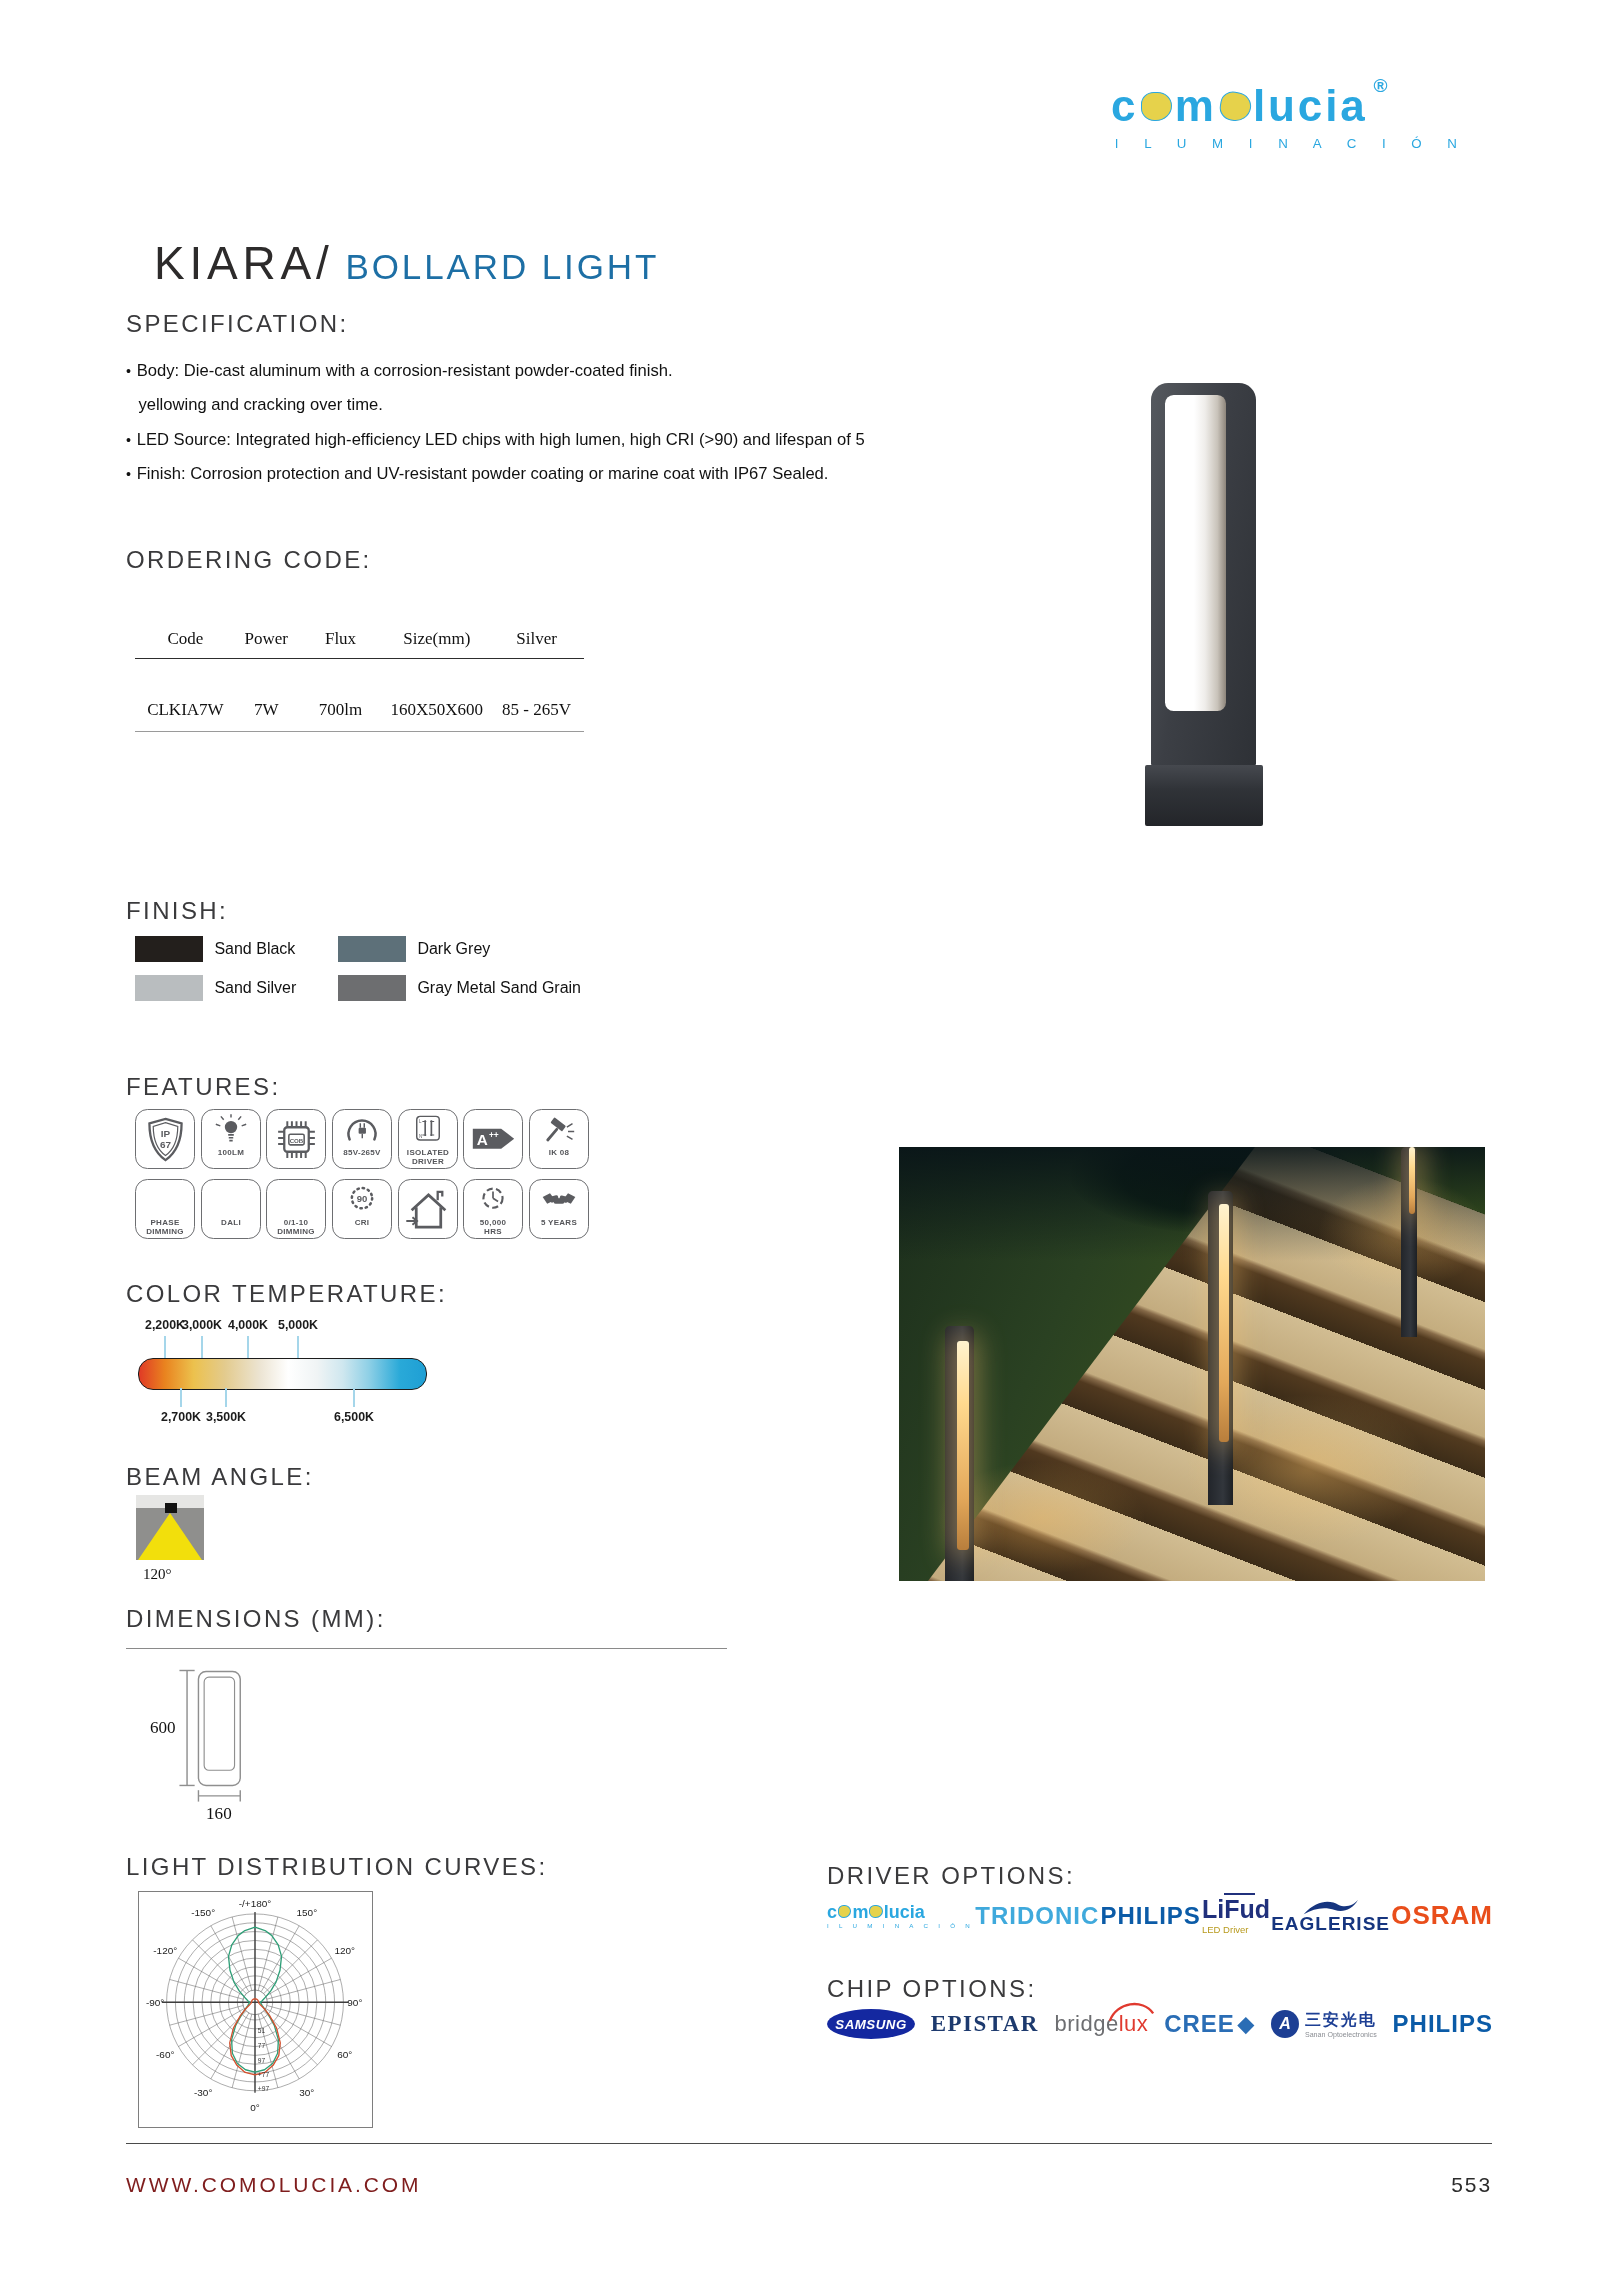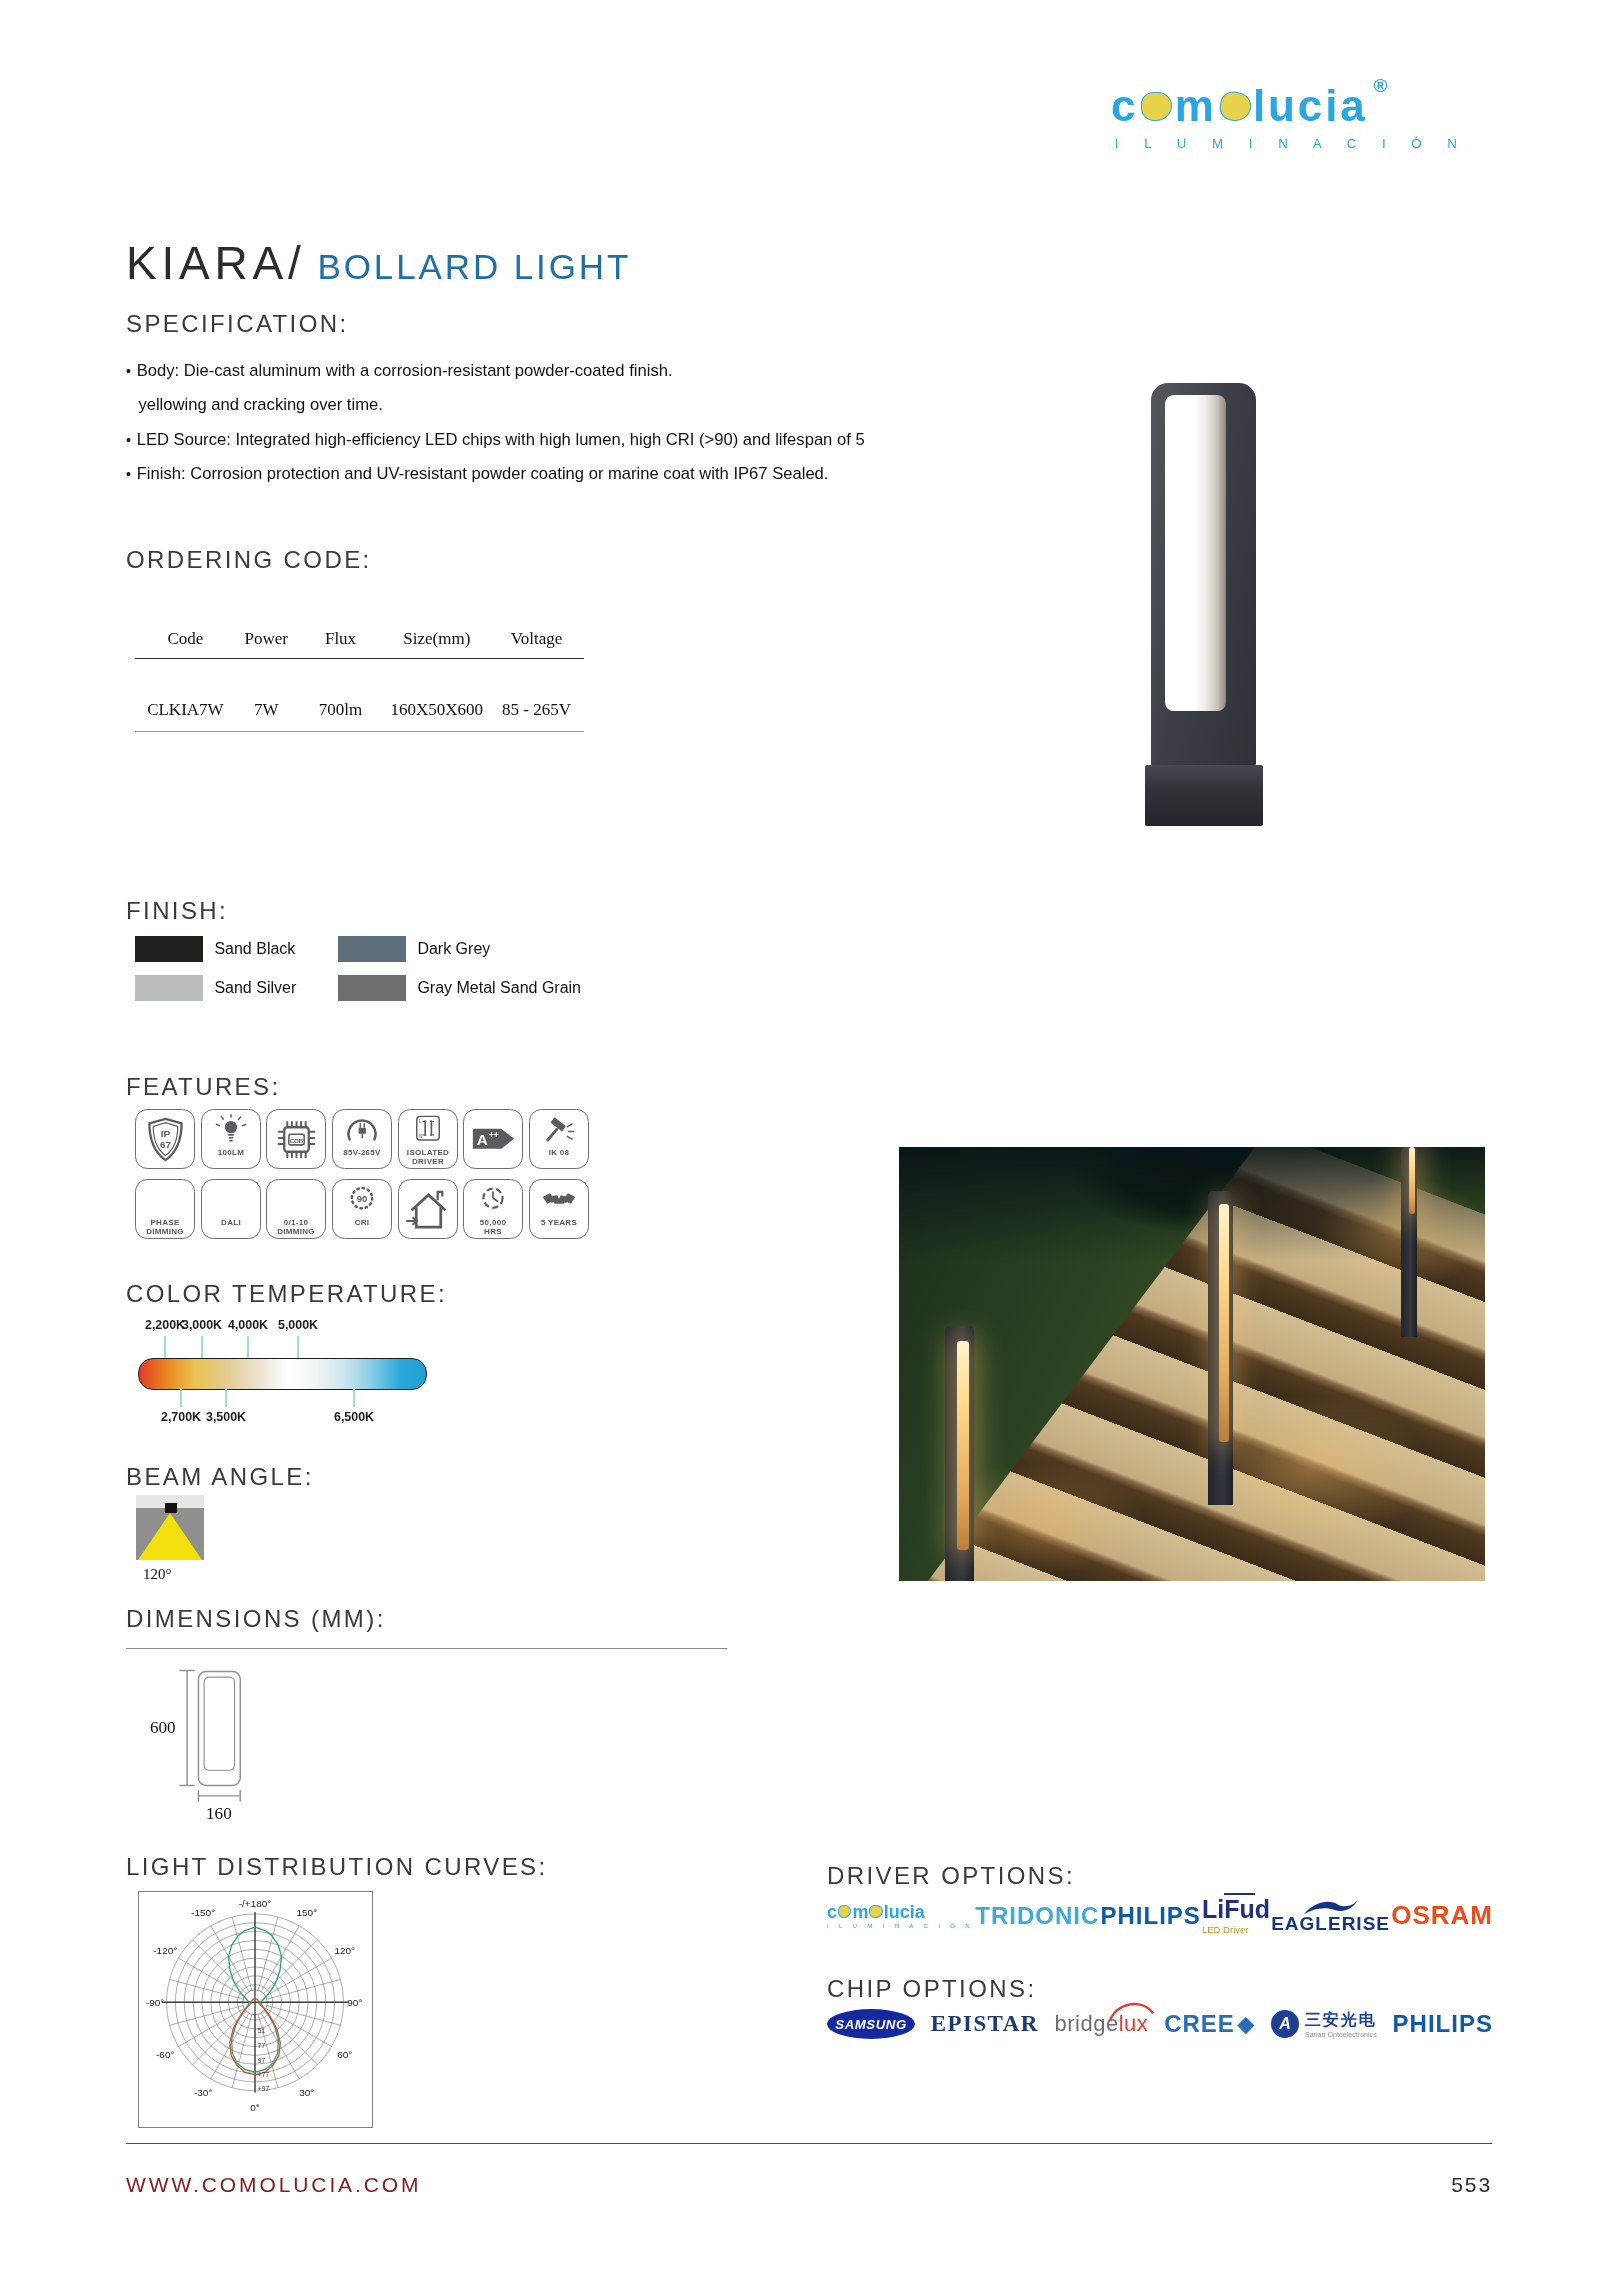--- a/index.html
+++ b/index.html
@@ -16,21 +16,21 @@
   .logo .brand{color:#2aa7e0;font-size:44px;font-weight:bold;letter-spacing:2.9px;
                display:flex;align-items:center;line-height:1;}
   .logo .tri{display:inline-block;width:28.5px;height:27px;background:#e6d24b;
              border:1.9px solid #2aa7e0;border-radius:46% 52% 58% 48%;margin:0 2.9px;}
   .logo .tri.t2{transform:rotate(10deg);}
   .logo .reg{font-size:19px;font-weight:bold;align-self:flex-start;margin:-7.6px 0 0 5.7px;}
   .logo .sub{color:#2aa7e0;font-size:13.3px;letter-spacing:11px;margin-top:7.6px;padding-left:3.8px;}
 
   
   .title{position:absolute;left:126px;top:236px;white-space:nowrap;}
-  .title .t1{font-size:46px;letter-spacing:4.8px;color:#2d2b2b;}
+  .title .t1{font-size:46px;letter-spacing:4.8px;color:#2d2b2b;margin-left:28px;}
   .title .t2{font-size:35px;letter-spacing:2.9px;color:#1d6fa5;margin-left:7.6px;}
 
   
   #spec-list{position:absolute;left:126px;top:360px;width:970px;font-size:16.6px;
              color:#111;line-height:22px;}
   .spec-item{margin-bottom:12.4px;}
   .spec-line{white-space:nowrap;overflow:hidden;}
   .spec-dot{font-size:14.3px;margin-right:5.7px;}
   .spec-cont{padding-left:12.4px;}
 
@@ -197,21 +197,21 @@
       </div>
     </div>
 
   <div class="sec-h" style="left:126px;top:546px;">ORDERING CODE:</div>
   <div class="otable" id="otable">
       <div class="tr thead">
         <span class="c0">Code</span>
         <span class="c1">Power</span>
         <span class="c2">Flux</span>
         <span class="c3">Size(mm)</span>
-        <span class="c4">Voltage</span>
+        <span class="c4">Silver</span>
       </div>
       <div class="tr tdata">
         <span class="c0">CLKIA7W</span>
         <span class="c1">7W</span>
         <span class="c2">700lm</span>
         <span class="c3">160X50X600</span>
         <span class="c4">85 - 265V</span>
       </div>
     </div>
 

